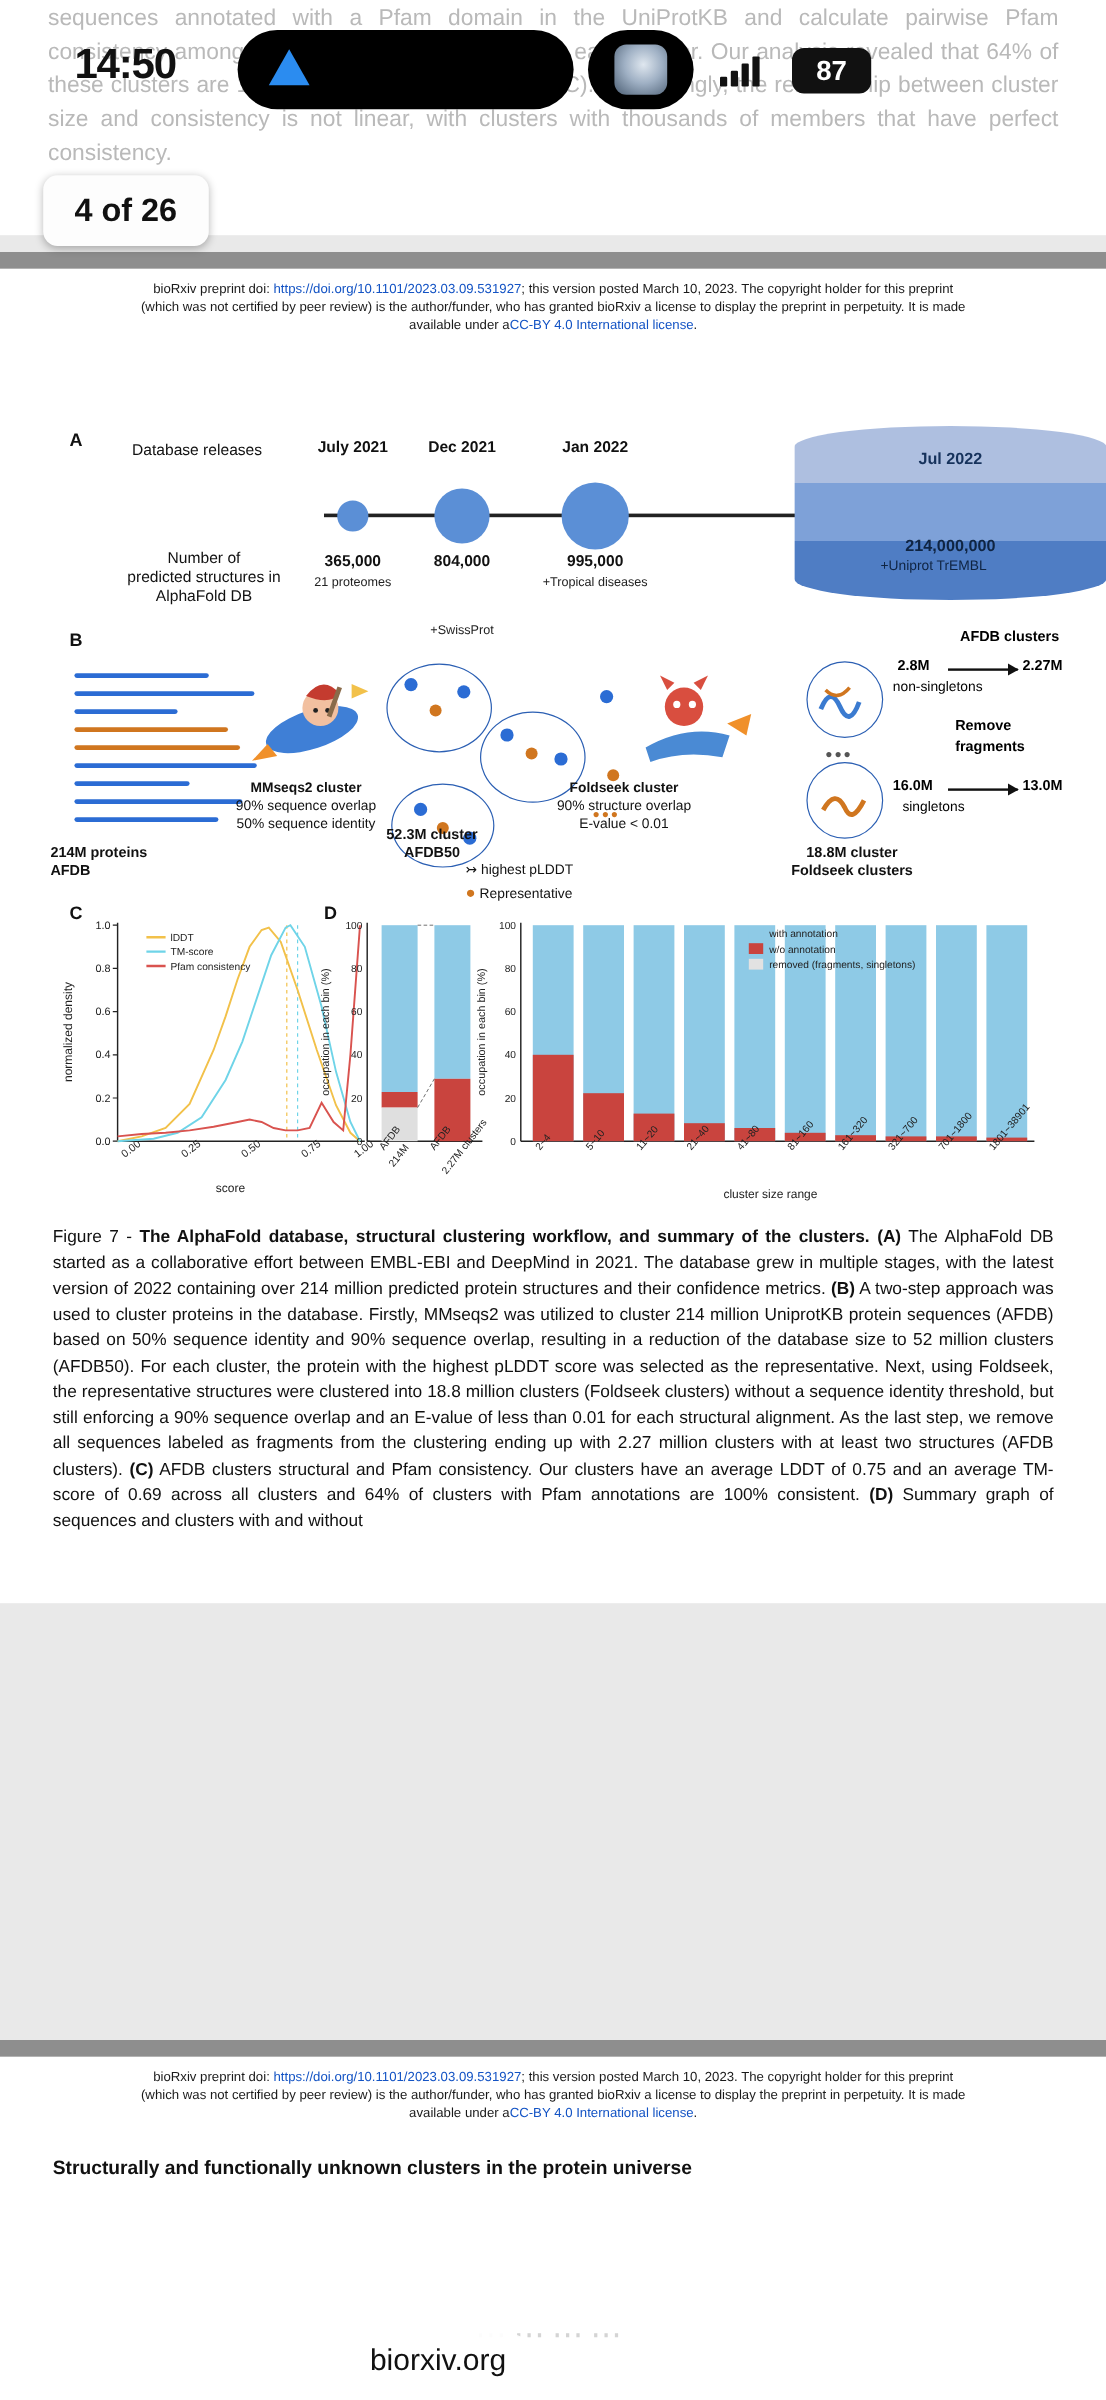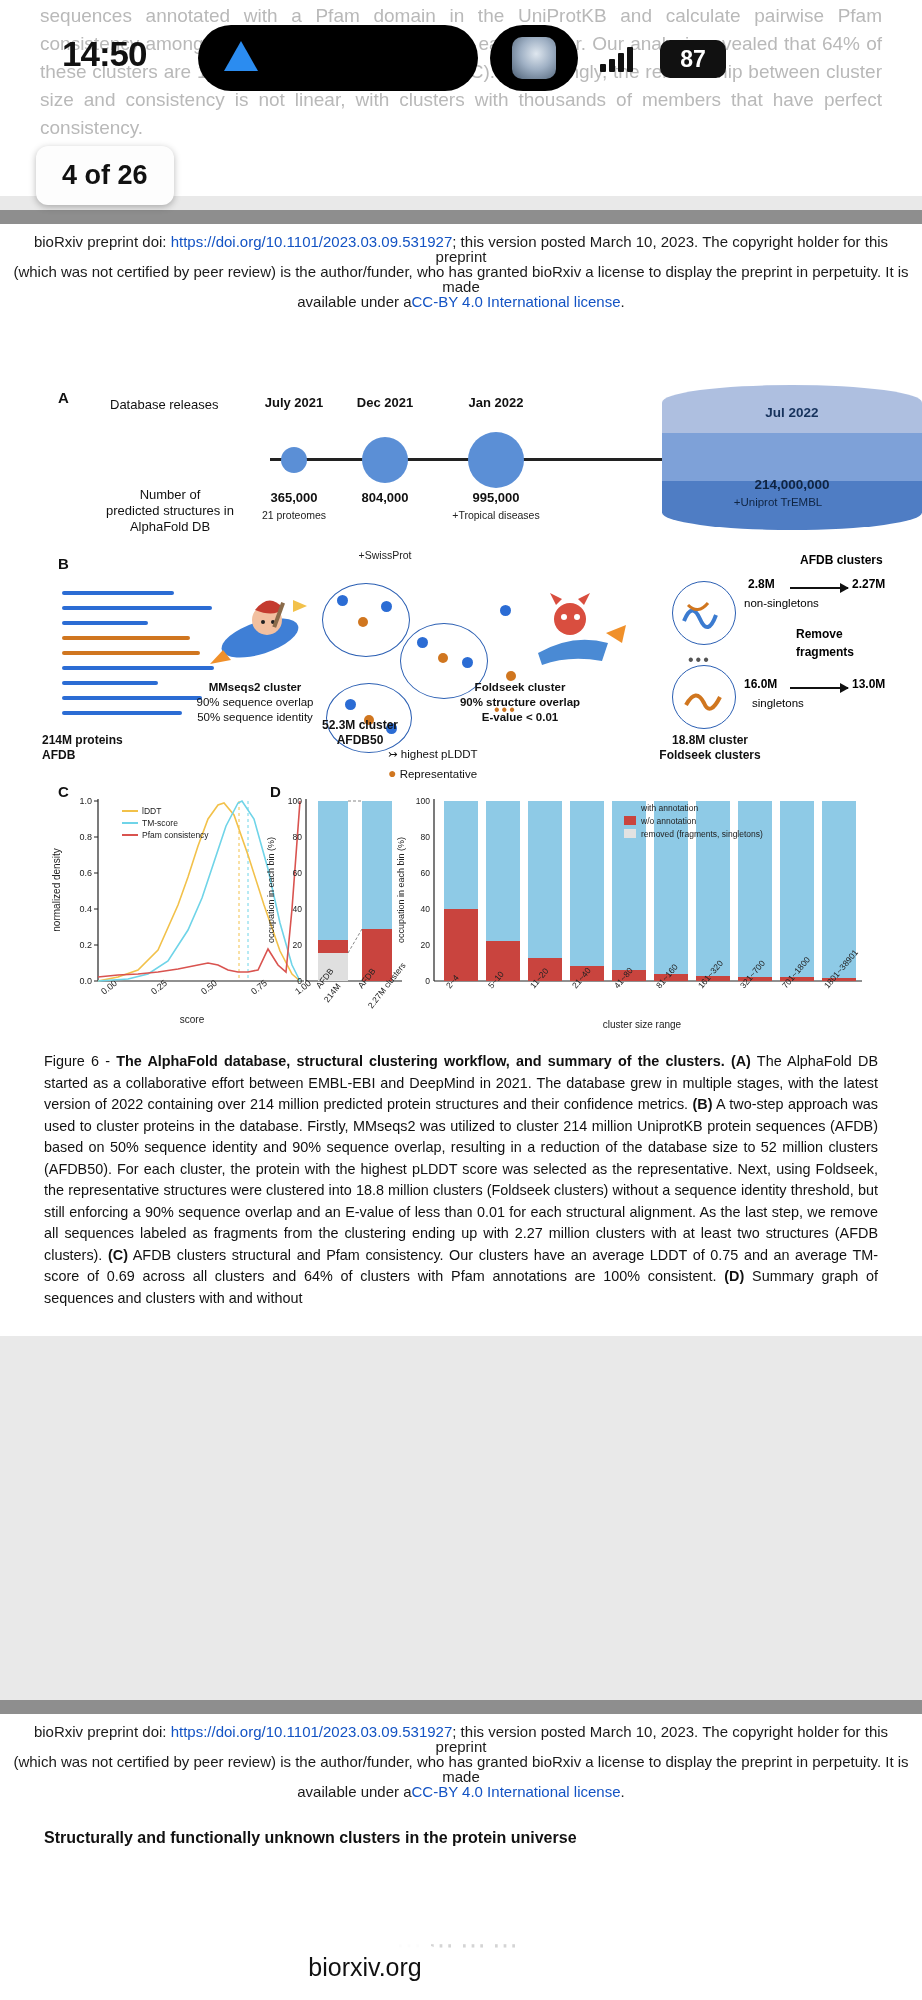--- a/index.html
+++ b/index.html
@@ -86,21 +86,21 @@
   }
 
   
   .sep { position: absolute; left: 0; width: 922px; height: 14px; background: #8e8e8e; }
 
   
   .pdfpage { position: absolute; left: 0; width: 922px; background: #fff; }
 
   .bioheader {
     text-align: center;
-    font-size: 15px;
+    font-size: 11px;
     line-height: 15px;
     color: #1a1a1a;
     padding: 10px 8px 4px 8px;
   }
   .bioheader a { color: #1353c4; text-decoration: none; }
 
   
   .figwrap { position: relative; width: 922px; height: 680px; }
   .panel-letter { position: absolute; font-size: 15px; font-weight: bold; color: #111; }
 
@@ -308,21 +308,21 @@
     <svg class="sprite" style="left:528px; top:218px;" width="105" height="92" viewBox="0 0 105 92">
       <path d="M10 70 q35 -20 70 -10 l-6 18 q-33 -6 -60 4 Z" fill="#4a8ad4"></path>
       <path d="M78 50 l20 -8 l-4 18 Z" fill="#f0902a"></path>
       <circle cx="42" cy="36" r="16" fill="#d94e3f"></circle>
       <circle cx="36" cy="34" r="3" fill="#fff"></circle>
       <circle cx="49" cy="34" r="3" fill="#fff"></circle>
       <path d="M28 22 l-6 -12 l12 6 Z" fill="#d94e3f"></path>
       <path d="M56 22 l6 -12 l-12 6 Z" fill="#d94e3f"></path>
     </svg>
 
-    <div class="cap" style="left:400px; top:315px; width:240px;font-weight:bold;">
+    <div class="cap" style="left:400px; top:315px; width:240px;">
       <b>Foldseek cluster</b><br>
       <span>90% structure overlap</span><br>
       <span>E-value &lt; 0.01</span>
     </div>
 
     <div class="dot-circle" style="left:672px; top:216px; width:64px; height:64px;"></div>
     <div class="dot-circle" style="left:672px; top:300px; width:64px; height:64px;"></div>
     <svg style="position:absolute; left:680px; top:226px;" width="48" height="44" viewBox="0 0 48 44">
       <path d="M4 30 q8 -20 16 -2 q8 18 16 -4" stroke="#3b7bd0" stroke-width="4" fill="none"></path>
       <path d="M8 14 q10 10 20 -2" stroke="#d0761f" stroke-width="3" fill="none"></path>
@@ -486,21 +486,21 @@
           <text x="249" y="26">with annotation</text>
         <rect x="232" y="31" width="12" height="9" fill="#c9443e"></rect>
           <text x="249" y="39">w/o annotation</text>
         <rect x="232" y="44" width="12" height="9" fill="#e2e2e2"></rect>
           <text x="249" y="52">removed (fragments, singletons)</text>
       </g>
     </svg>
   </div>
 
   <div class="caption">
-    <span>Figure 6 - </span><b>The AlphaFold database, structural clustering workflow, and summary of the clusters.</b>
+    <span>Figure 7 - </span><b>The AlphaFold database, structural clustering workflow, and summary of the clusters.</b>
     <b>(A)</b><span> The AlphaFold DB started as a collaborative effort between EMBL-EBI and DeepMind in 2021. The database grew in multiple stages, with the latest version of 2022 containing over 214 million predicted protein structures and their confidence metrics. </span><b>(B)</b><span> A two-step approach was used to cluster proteins in the database. Firstly, MMseqs2 was utilized to cluster 214 million UniprotKB protein sequences (AFDB) based on 50% sequence identity and 90% sequence overlap, resulting in a reduction of the database size to 52 million clusters (AFDB50). For each cluster, the protein with the highest pLDDT score was selected as the representative. Next, using Foldseek, the representative structures were clustered into 18.8 million clusters (Foldseek clusters) without a sequence identity threshold, but still enforcing a 90% sequence overlap and an E-value of less than 0.01 for each structural alignment. As the last step, we remove all sequences labeled as fragments from the clustering ending up with 2.27 million clusters with at least two structures (AFDB clusters). </span><b>(C)</b><span> AFDB clusters structural and Pfam consistency. Our clusters have an average LDDT of 0.75 and an average TM-score of 0.69 across all clusters and 64% of clusters with Pfam annotations are 100% consistent. </span><b>(D)</b><span> Summary graph of sequences and clusters with and without</span>
   </div>
 </div>
 
 <div class="sep" style="top:1700px;"></div>
 
 <div class="pdfpage" style="top:1714px; height:286px;">
   <div class="bioheader">
     <span>bioRxiv preprint doi: </span><a href="#">https://doi.org/10.1101/2023.03.09.531927</a><span>; this version posted March 10, 2023. The copyright holder for this preprint</span><br>
     <span>(which was not certified by peer review) is the author/funder, who has granted bioRxiv a license to display the preprint in perpetuity. It is made</span><br>

